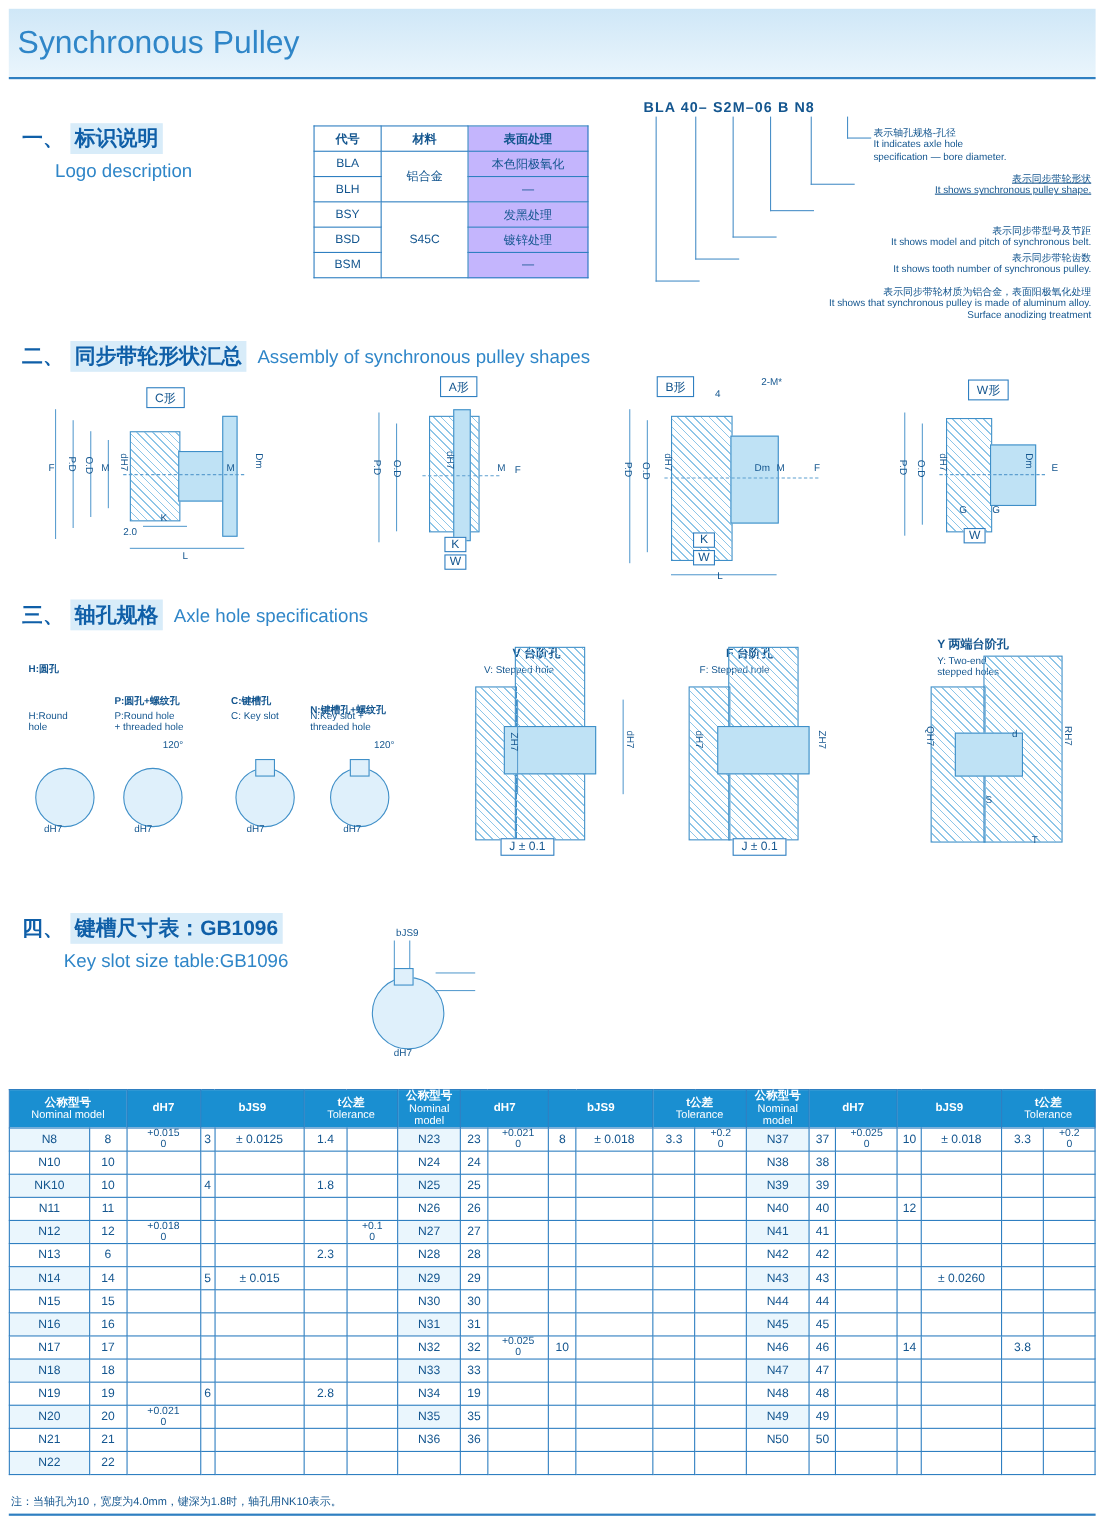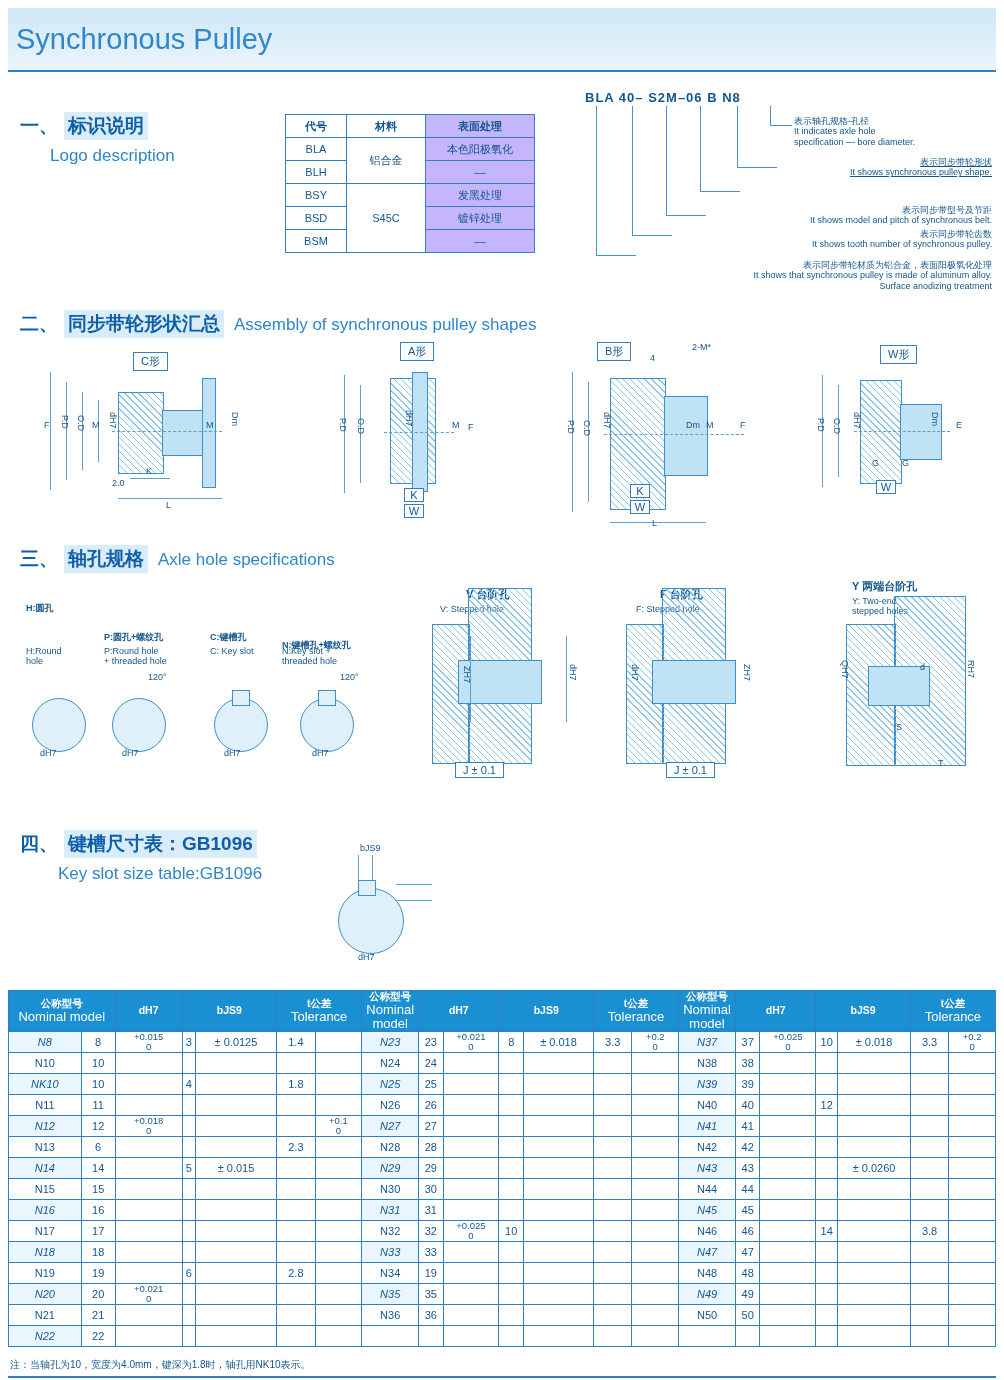--- a/index.html
+++ b/index.html
@@ -51,22 +51,22 @@
   .hatch{position:absolute;background:repeating-linear-gradient(45deg,#8ec6e8 0 1px,transparent 1px 5px);border:1px solid #3f8fc8;}
   .solid{position:absolute;background:#bfe2f5;border:1px solid #3f8fc8;}
   .dim{position:absolute;border-top:1px solid #5d9fd0;height:0;}
   .dimv{position:absolute;border-left:1px solid #5d9fd0;width:0;}
   .dash{position:absolute;border-top:1px dashed #5d9fd0;height:0;}
 
   
   .spec{position:absolute;left:8px;top:990px;border-collapse:collapse;width:988px;}
   .spec th,.spec td{border:1px solid #2f7fc1;font-size:11px;color:#14568f;text-align:center;padding:0;height:20px;}
   .spec th{background:#1a8fd1;color:#ffffff;font-size:10.5px;line-height:1.1;font-weight:bold;}
-  .spec th .sub{font-size:13px;font-weight:normal;display:block;text-align:center;}
-  .spec td.alt{background:#eaf6fd;font-style:italic;}
+  .spec th .sub{font-size:10px;font-weight:normal;display:block;text-align:center;}
+  .spec td.alt{background:#eaf6fd;}
   .spec td.w{background:#ffffff;}
   .note{position:absolute;left:10px;top:1358px;font-size:10px;color:#14568f;}
   .footrule{position:absolute;left:8px;top:1376px;width:988px;border-top:2px solid #2f7fc1;}
 
   .circle{position:absolute;border:1px solid #3f8fc8;border-radius:50%;background:#dff0fb;}
   .sq{position:absolute;border:1px solid #3f8fc8;background:#dff0fb;}
 </style>
 </head>
 <body>
 

